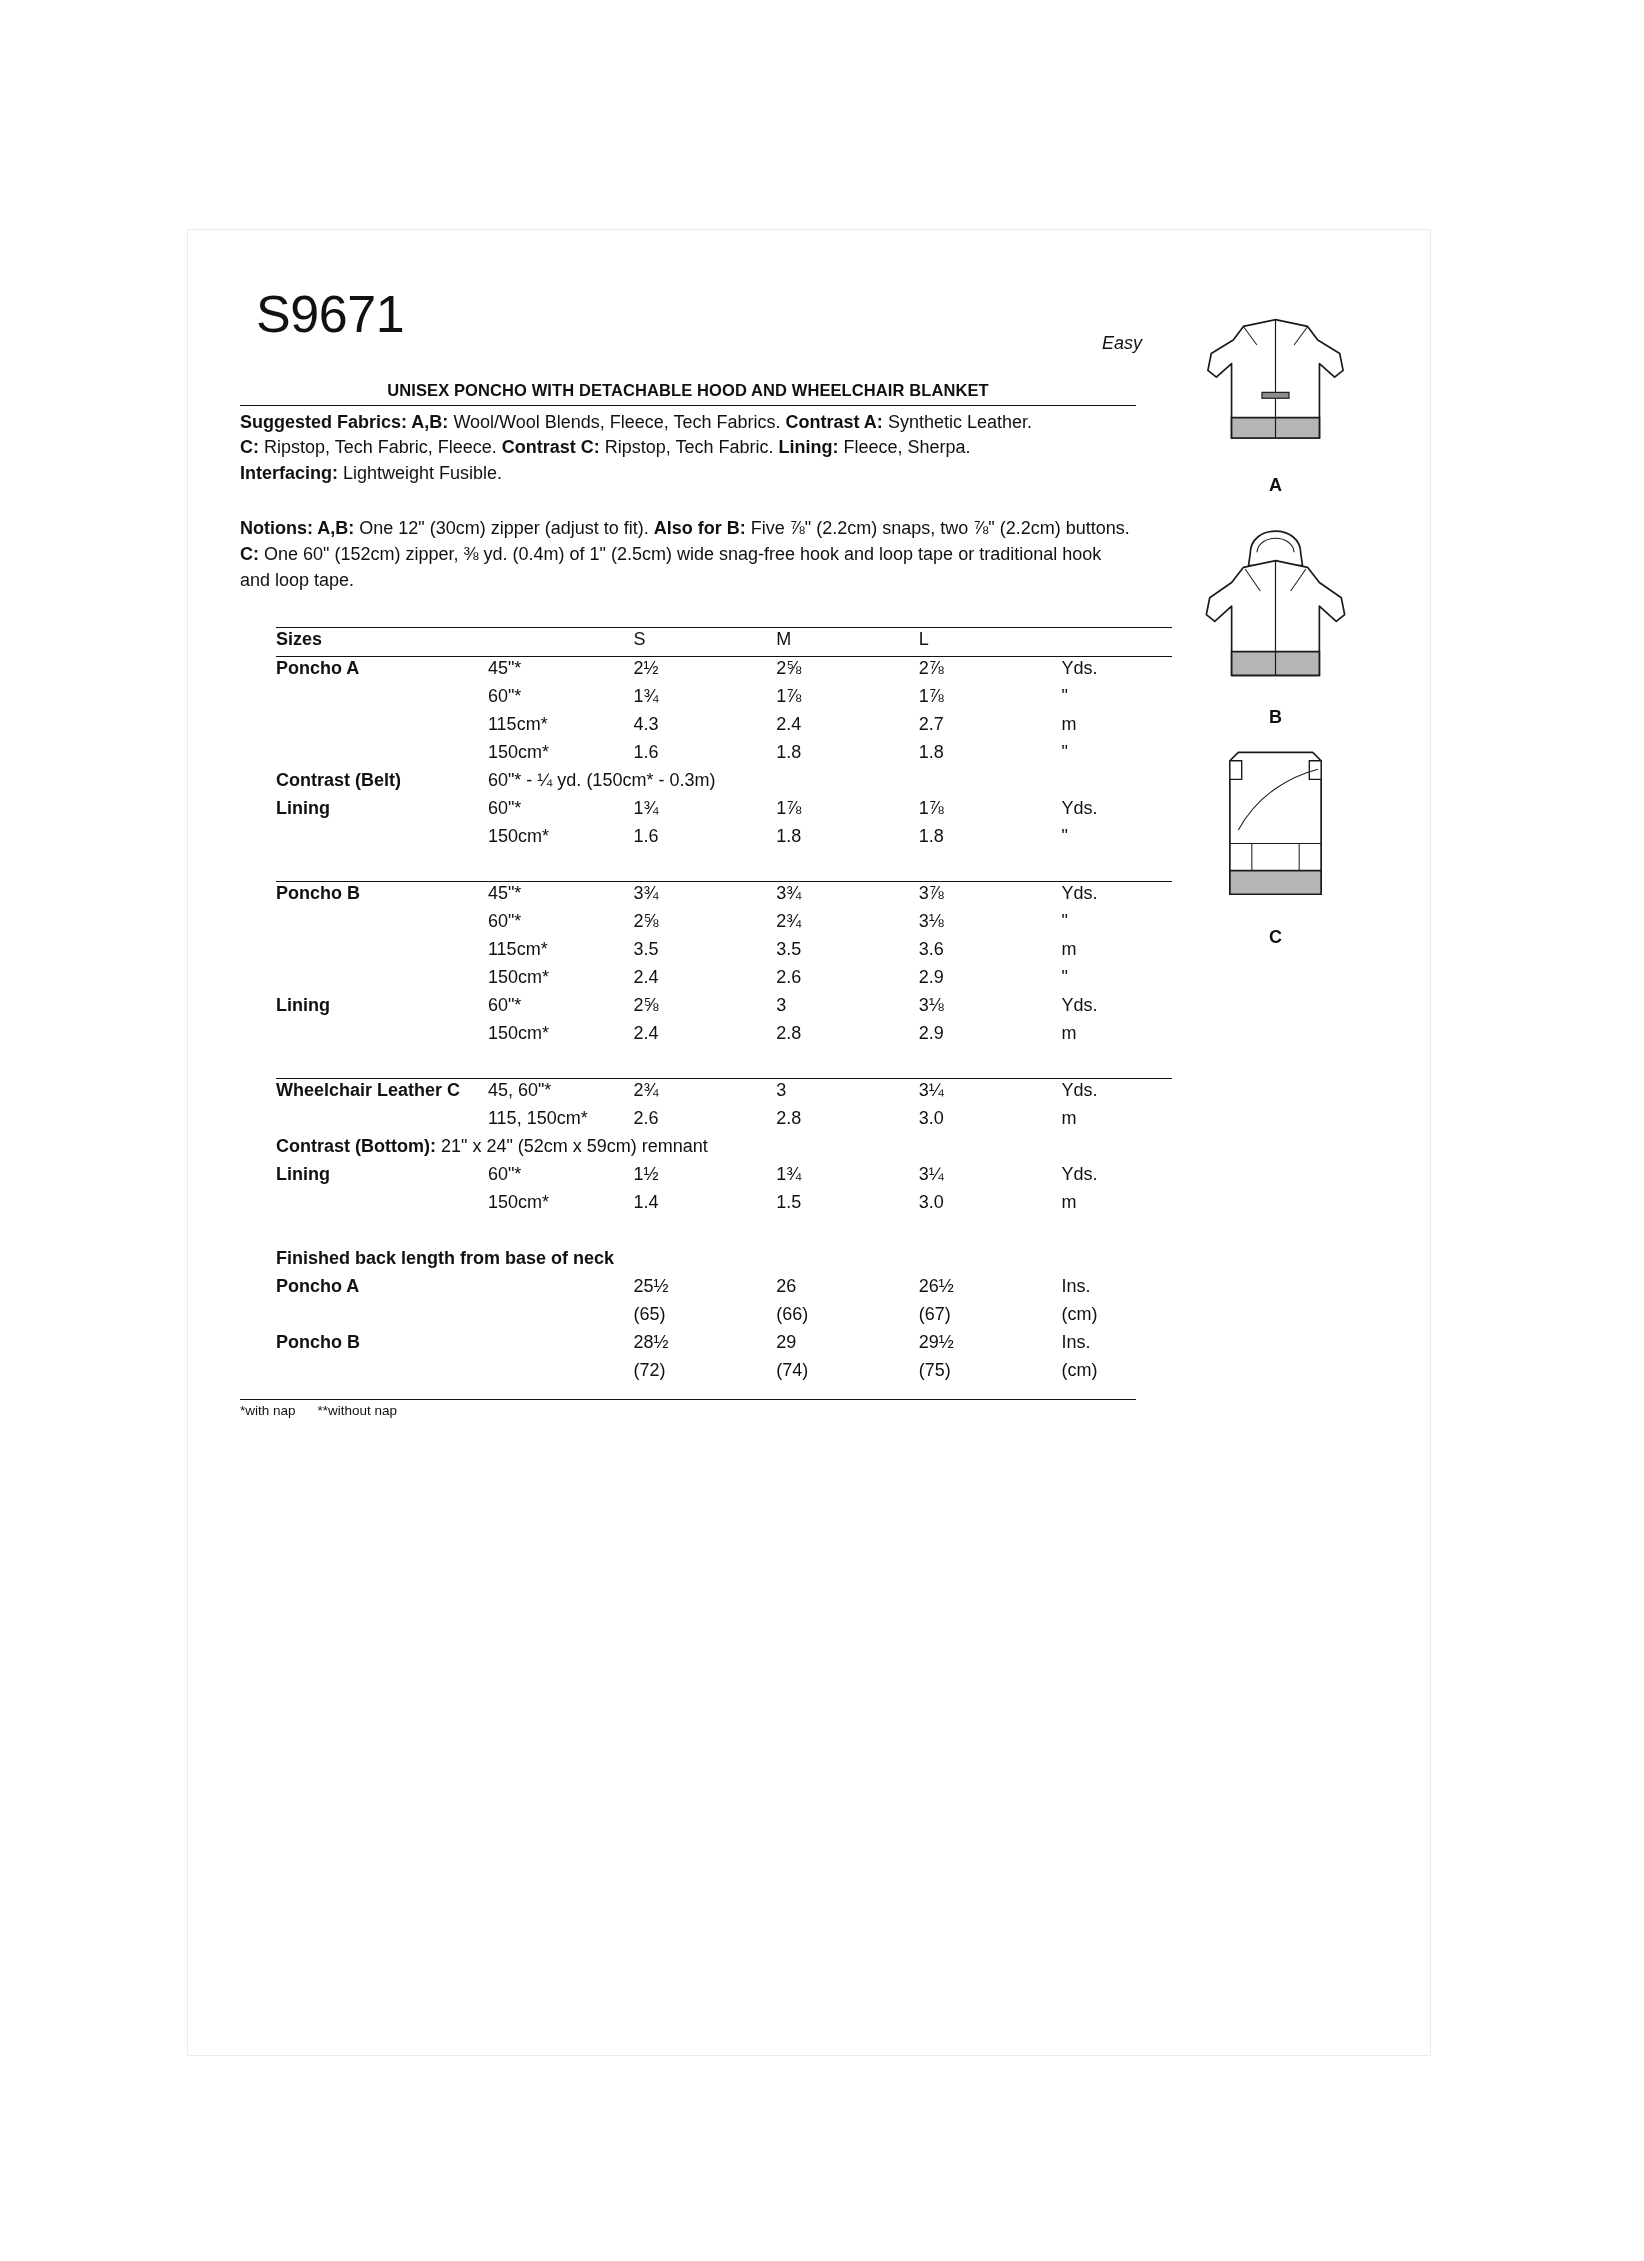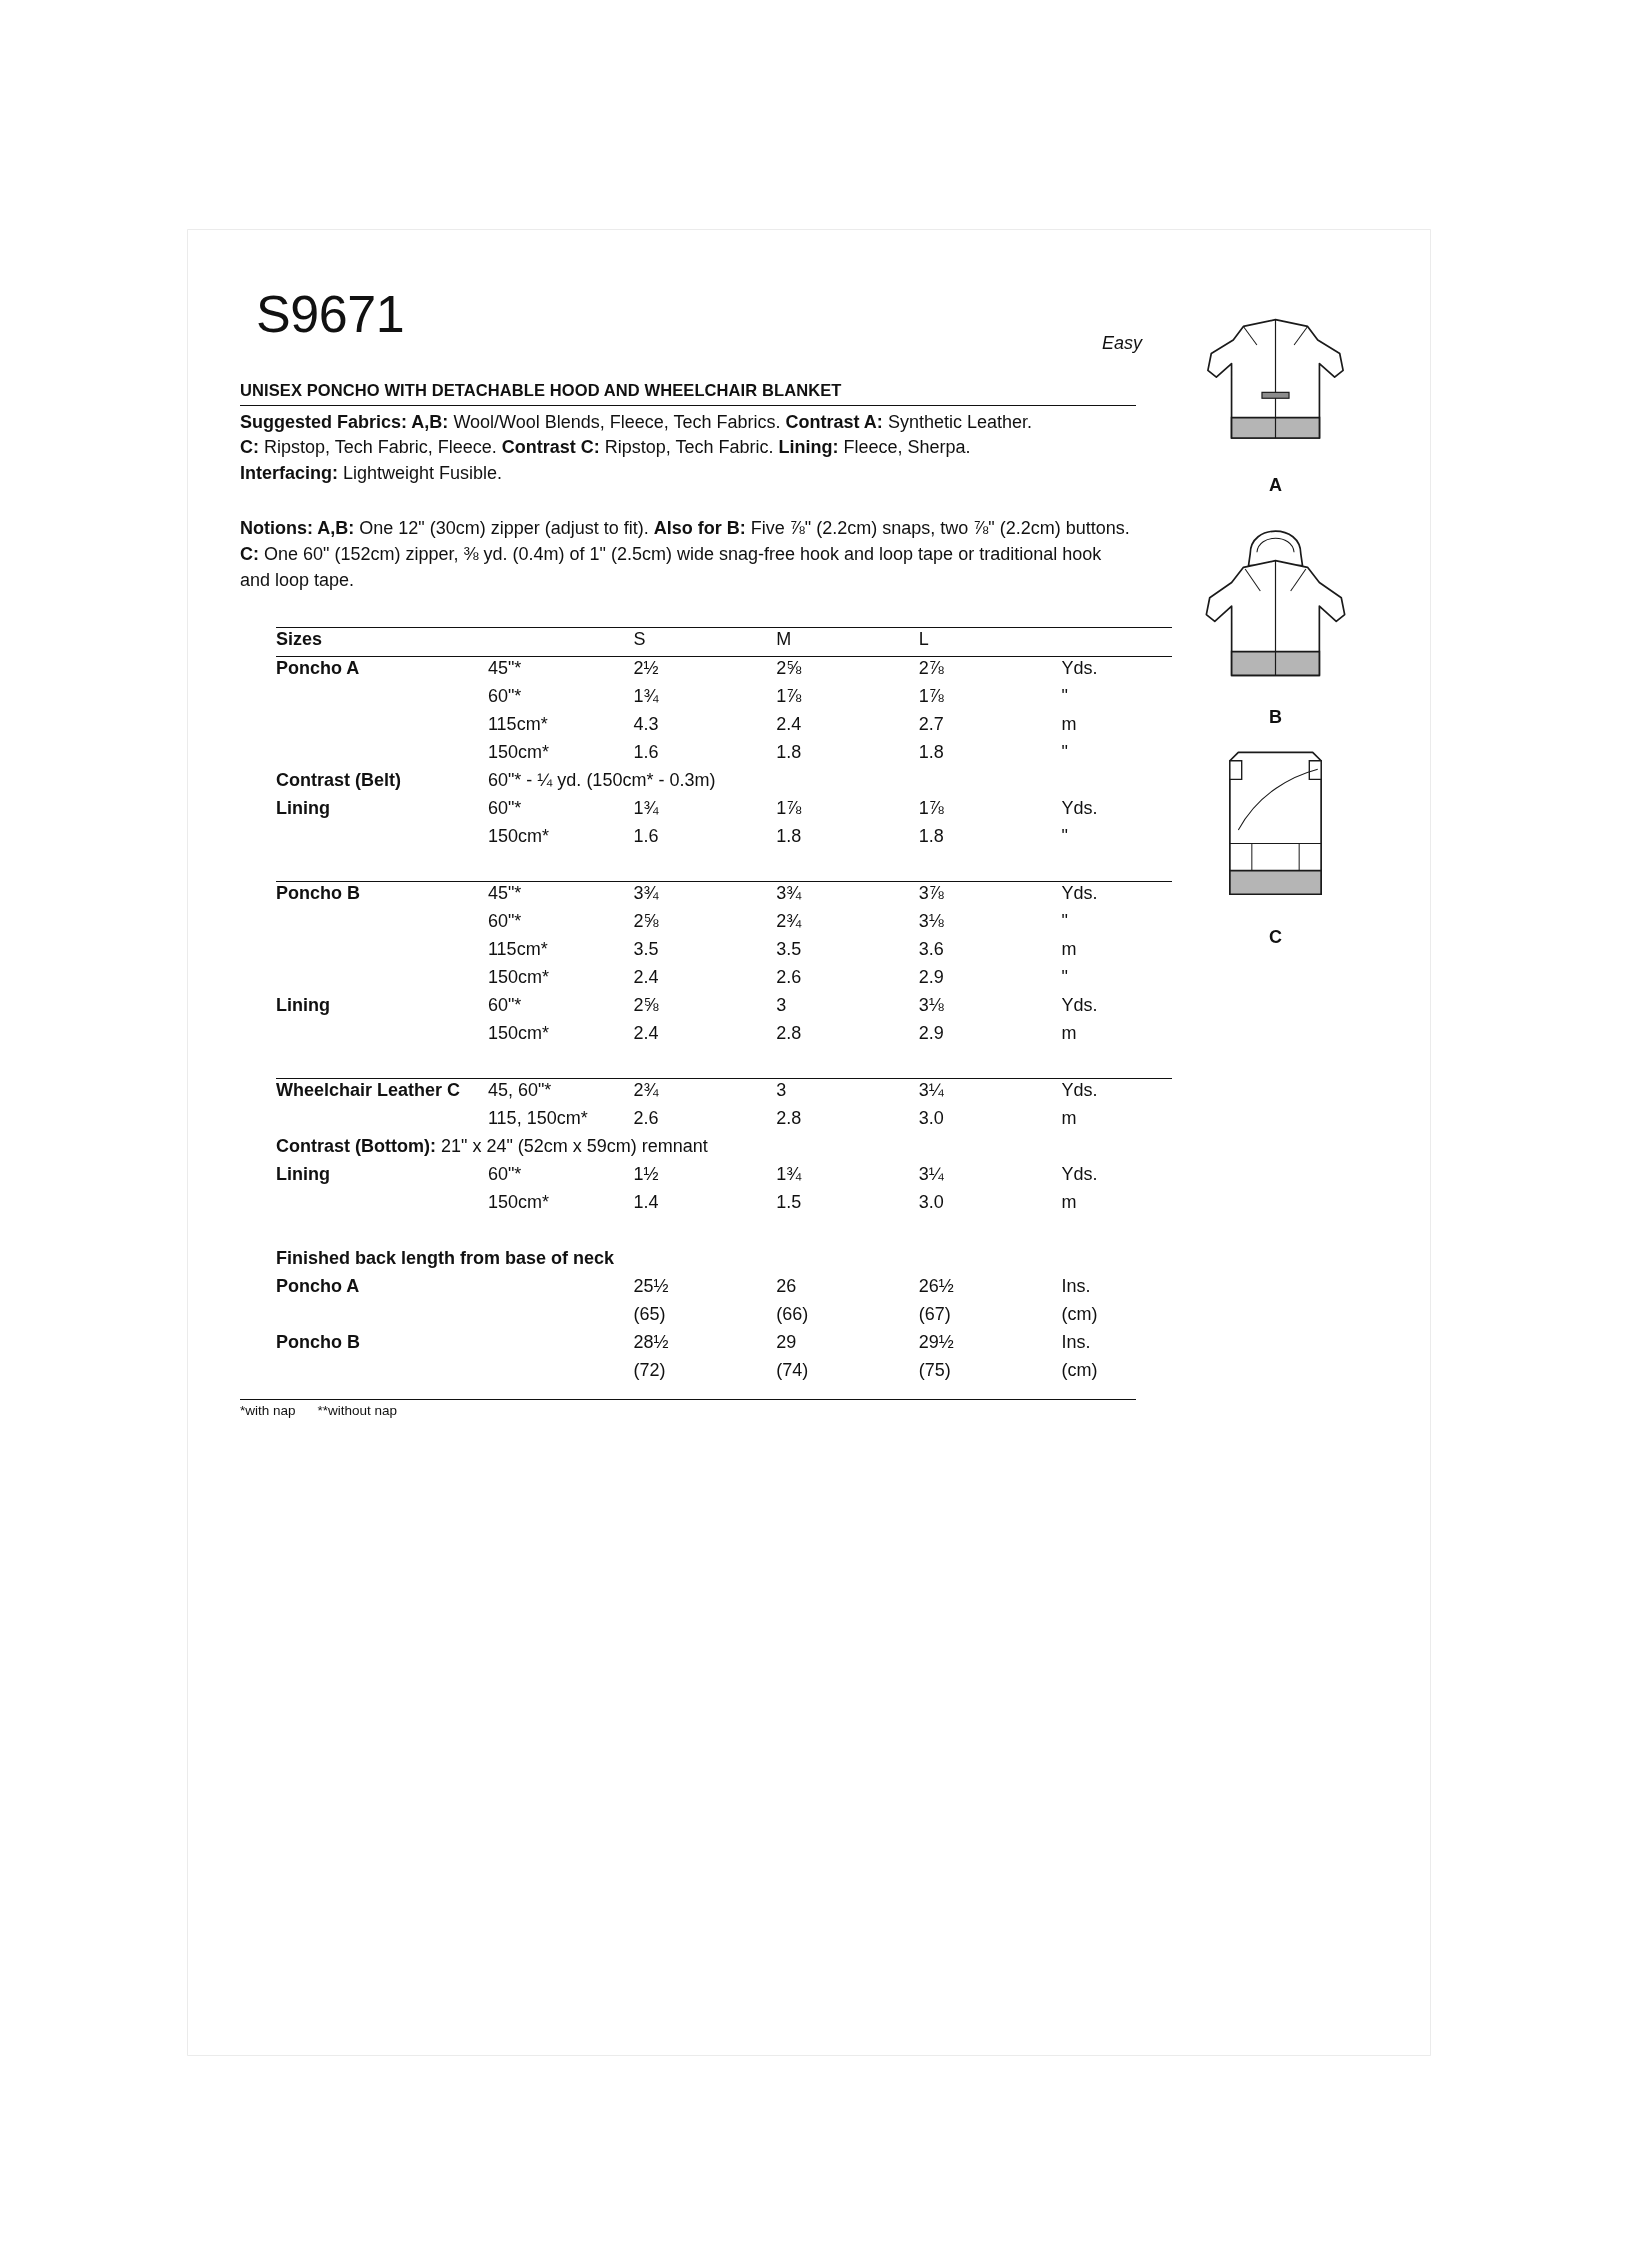--- a/index.html
+++ b/index.html
@@ -50,20 +50,21 @@
     left: 862px;
     top: 52px;
     font-size: 18px;
     font-style: italic;
   }
   .title-bar {
     width: 896px;
     margin-top: 6.8px;
     border-bottom: 1.7px solid #111;
     padding-bottom: 5px;
+    text-align: center;
   }
   .title-text {
     font-size: 16.5px;
     font-weight: bold;
     letter-spacing: 0.1px;
   }
   .para {
     width: 896px;
     font-size: 18px;
     line-height: 1.42;

